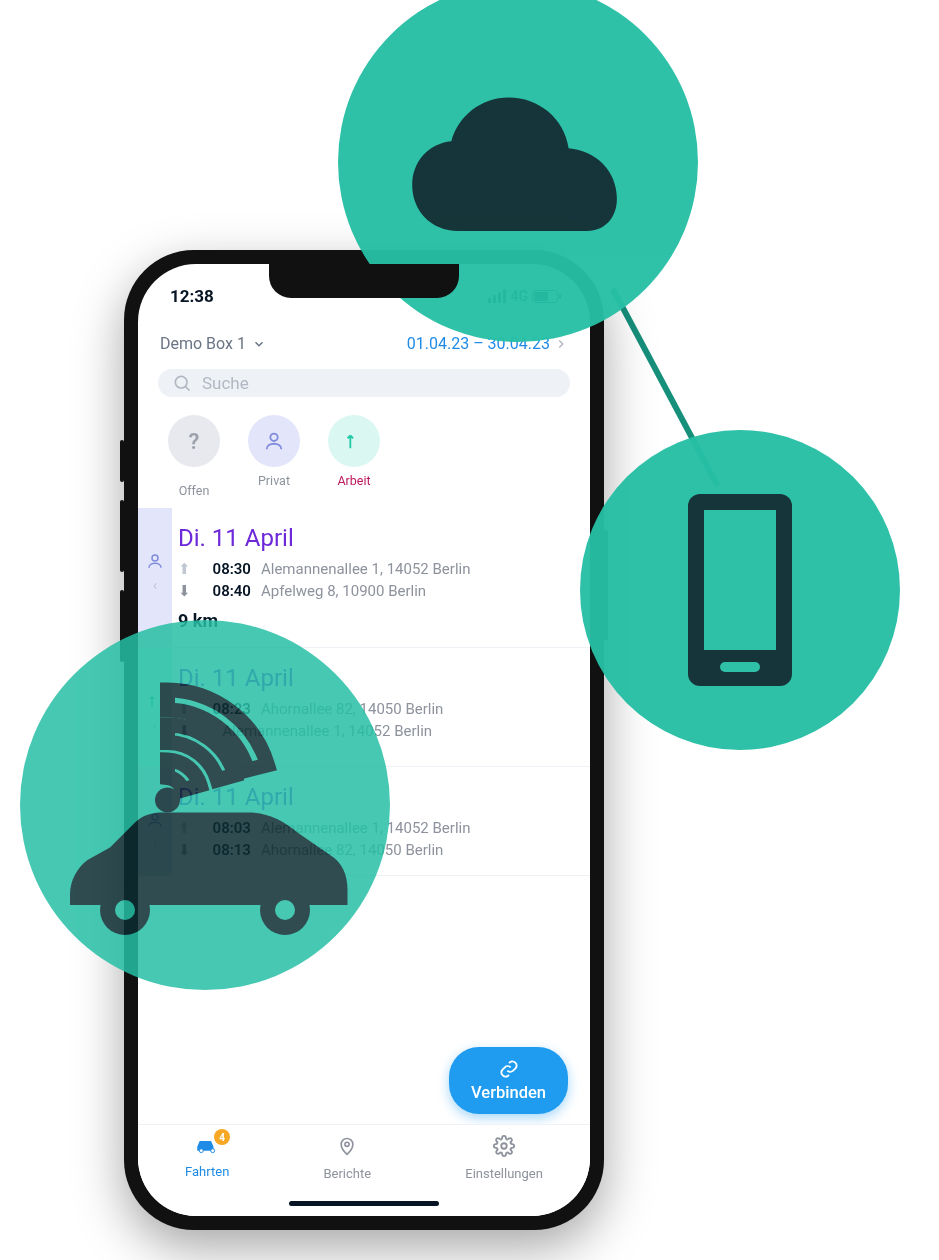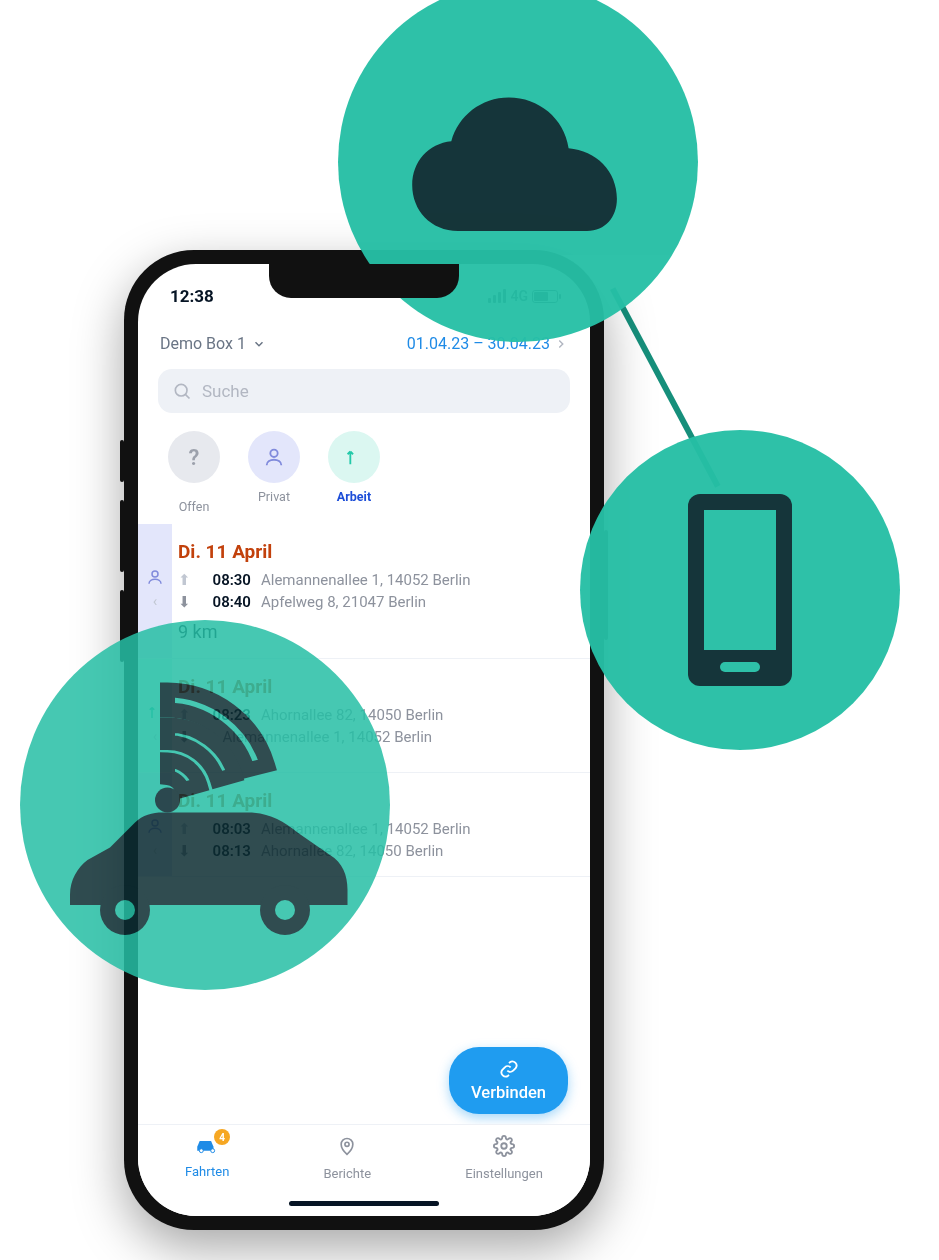--- a/index.html
+++ b/index.html
@@ -80,21 +80,21 @@
     font-size:16px;
   }
   .hdr-left { color:#6a7585; display:flex; align-items:center; gap:6px; }
   .hdr-right { color:#1f8be6; display:flex; align-items:center; gap:4px; font-size:16px; }
 
   
   .search {
     margin: 4px 20px 14px;
     background:#eef1f6;
     border-radius:14px;
-    height:44px;
+    height:28px;
     display:flex; align-items:center;
     gap:10px; padding:0 14px;
     color:#b2b7c2;
     font-size:17px;
   }
 
   
   .chips {
     display:flex; gap:28px;
     padding: 4px 30px 10px;
@@ -106,42 +106,42 @@
     font-size:22px; font-weight:600;
   }
   .chip-lbl { font-size:12.5px; }
   .c-offen .chip-ic{ background:#e7e9ee; color:#9ca1ac; }
   .c-offen .chip-lbl{ color:#8d929d;margin-top:10px; }
   .c-privat .chip-ic{ background:#e3e6fb; color:#818bdc; }
   .c-privat .chip-lbl{ color:#8d929d; }
   .c-business .chip-ic{ background:#e1ecf8; color:#1f8be6; }
   .c-business .chip-lbl{ color:#1f8be6; }
   .c-work .chip-ic{ background:#dbf7f1; color:#23c9a9; }
-  .c-work .chip-lbl{ color:#1d4ed8;font-weight:bold; }
+  .c-work .chip-lbl{ color:#be185d; }
 
   
   .list { }
   .trip {
     display:flex;
     border-bottom:1px solid #eef1f6;
     background:#fff;
   }
   .trip-tag {
     width:34px; flex:none;
     display:flex; flex-direction:column; align-items:center;
     padding-top:44px;
     gap:4px;
   }
   .chev-col{ color:#c1c7d2; font-size:15px; line-height:1;}
   .trip-body { flex:1; padding:16px 20px 16px 6px; position:relative; }
-  .trip-title { font-weight:700; font-size:19px; color:#c2410c; margin-bottom:8px; }
+  .trip-title { font-weight:400; font-size:24px; color:#6d28d9; margin-bottom:8px; }
   .trip-row { display:flex; gap:10px; font-size:15px; color:#8d929d; margin-top:4px; align-items:center; }
   .trip-time { color:#061424; font-weight:600;padding-left:12px; }
   .pin-in   { color:#8d929d; } .pin-out{ color:#c1c7d2; }
-  .trip-km { font-weight:400; font-size:18px; color:#061424; margin-top:10px; }
+  .trip-km { font-weight:700; font-size:18px; color:#061424; margin-top:10px; }
 
   .t-privat .trip-tag{ background:#e3e6fb; }
   .t-privat .trip-tag .tag-icon{ color:#818bdc; }
   .t-work   .trip-tag{ background:#dbf7f1; }
   .t-work   .trip-tag .tag-icon{ color:#23c9a9; }
 
   
   .fab {
     position:absolute; right:22px; bottom:102px;
     background:#1f9cf0; color:#fff;
@@ -278,21 +278,21 @@
         <div class="trip-body">
           <div class="trip-title">Di. 11 April</div>
           <div class="trip-row">
             <span class="pin-out">⬆︎</span>
             <span class="trip-time">08:30</span>
             <span>Alemannenallee 1, 14052 Berlin</span>
           </div>
           <div class="trip-row">
             <span class="pin-in">⬇︎</span>
             <span class="trip-time">08:40</span>
-            <span>Apfelweg 8, 21047 Berlin</span>
+            <span>Apfelweg 8, 10900 Berlin</span>
           </div>
           <div class="trip-km">9 km</div>
         </div>
       </div>
 
       <div class="trip t-work">
         <div class="trip-tag">
           <span class="tag-icon">
             <svg width="18" height="18" viewBox="0 0 24 24" fill="none" stroke="#23c9a9" stroke-width="2">
                 <path d="M8 20V6M8 6l-3 3M8 6l3 3"></path>

